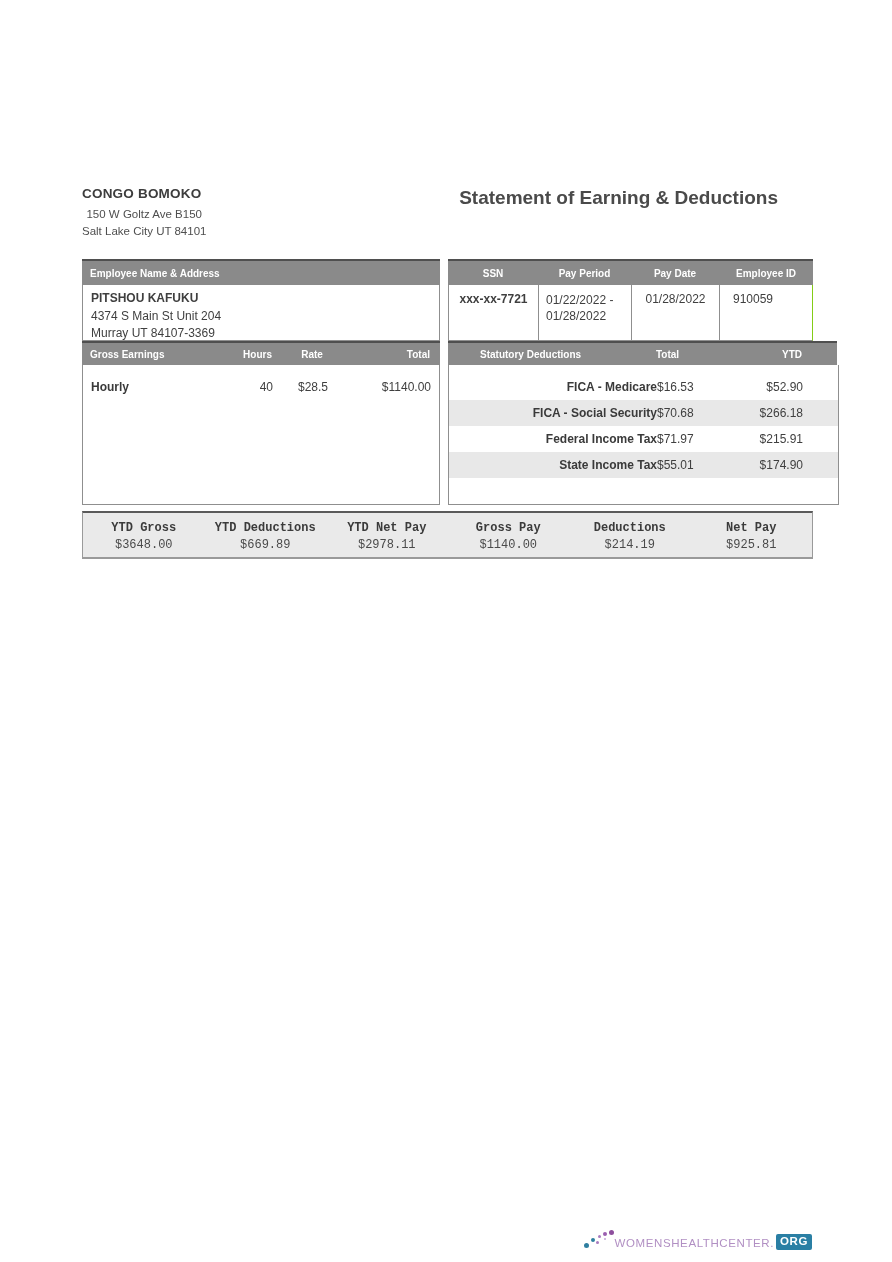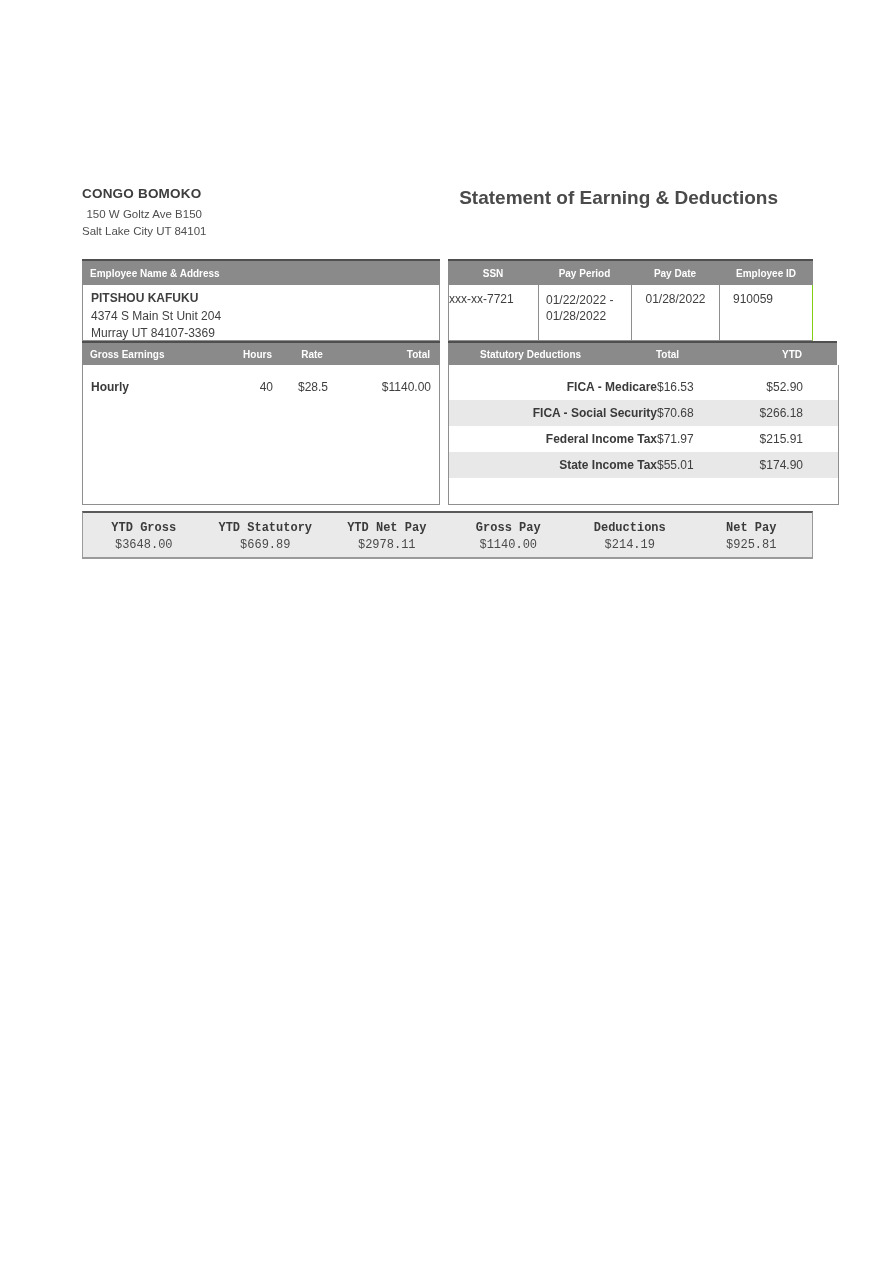--- a/index.html
+++ b/index.html
@@ -25,21 +25,21 @@
   .info-grid { display:grid; grid-template-columns:90px 93px 88px 94px; width:100%; height:100%; align-items:center; }
   .info-grid .hcell { text-align:center; }
 
   .emp-cell { height:56px; border:1px solid #8f8f8f; border-top:none; padding:6px 8px; }
   .emp-name { font-weight:bold; }
   .emp-addr { line-height:17px; margin-top:3px; }
 
   .info-cells { display:flex; height:56px; }
   .info-cells .cell { border-bottom:1px solid #8f8f8f; border-left:1px solid #8f8f8f; padding-top:7px; }
   .info-cells .cell:last-child { border-right:1px solid #84cc16; }
-  .cell-ssn { width:90px; text-align:left; }
+  .cell-ssn { width:90px; text-align:center;font-weight:bold; }
   .cell-period { width:93px; padding-left:7px; line-height:16px; }
   .cell-paydate { width:88px; text-align:center; }
   .cell-empid { width:94px; padding-left:13px; }
 
   .earn-grid { display:grid; grid-template-columns:110px 80px 80px 88px; width:100%; align-items:center; }
   .earn-grid .c1 { padding-left:8px; }
   .earn-grid .c2 { text-align:right; }
   .earn-grid .c3 { text-align:center; }
   .earn-grid .c4 { text-align:right; padding-right:10px; }
 
@@ -175,21 +175,21 @@
         </div>
       </div>
     </div>
 
     <div class="summary">
       <div class="sum-item">
         <div class="sum-label">YTD Gross</div>
         <div class="sum-value">$3648.00</div>
       </div>
       <div class="sum-item">
-        <div class="sum-label">YTD Statutory</div>
+        <div class="sum-label">YTD Deductions</div>
         <div class="sum-value">$669.89</div>
       </div>
       <div class="sum-item">
         <div class="sum-label">YTD Net Pay</div>
         <div class="sum-value">$2978.11</div>
       </div>
       <div class="sum-item">
         <div class="sum-label">Gross Pay</div>
         <div class="sum-value">$1140.00</div>
       </div>
@@ -198,14 +198,27 @@
         <div class="sum-value">$214.19</div>
       </div>
       <div class="sum-item">
         <div class="sum-label">Net Pay</div>
         <div class="sum-value">$925.81</div>
       </div>
     </div>
 
   </div>
 
+  <div class="footer-logo">
+    <span class="dots-icon">
+      <i class="d1"></i>
+        <i class="d2"></i>
+        <i class="d3"></i>
+        <i class="d4"></i>
+        <i class="d5"></i>
+        <i class="d6"></i>
+        <i class="d7"></i>
+    </span>
+    <span class="logo-text">WOMENSHEALTHCENTER.</span>
+    <span class="logo-badge">ORG</span>
+  </div>
 
 </div>
 
 </body></html>

